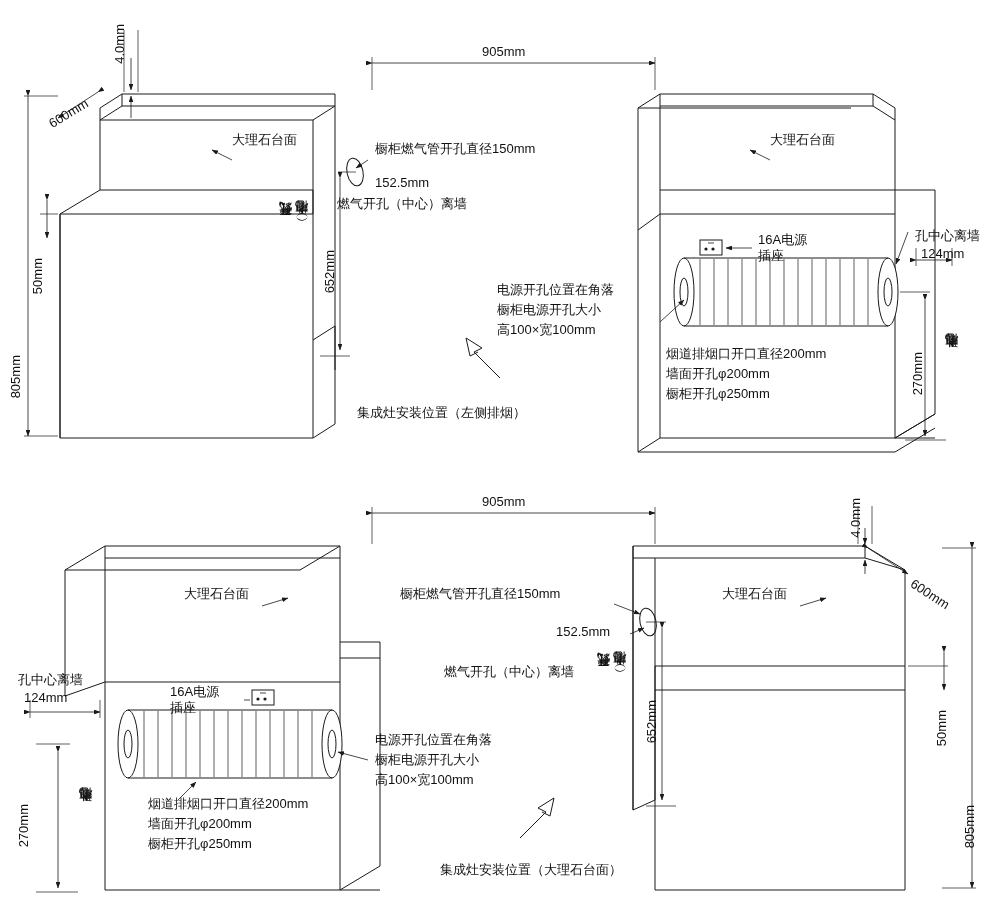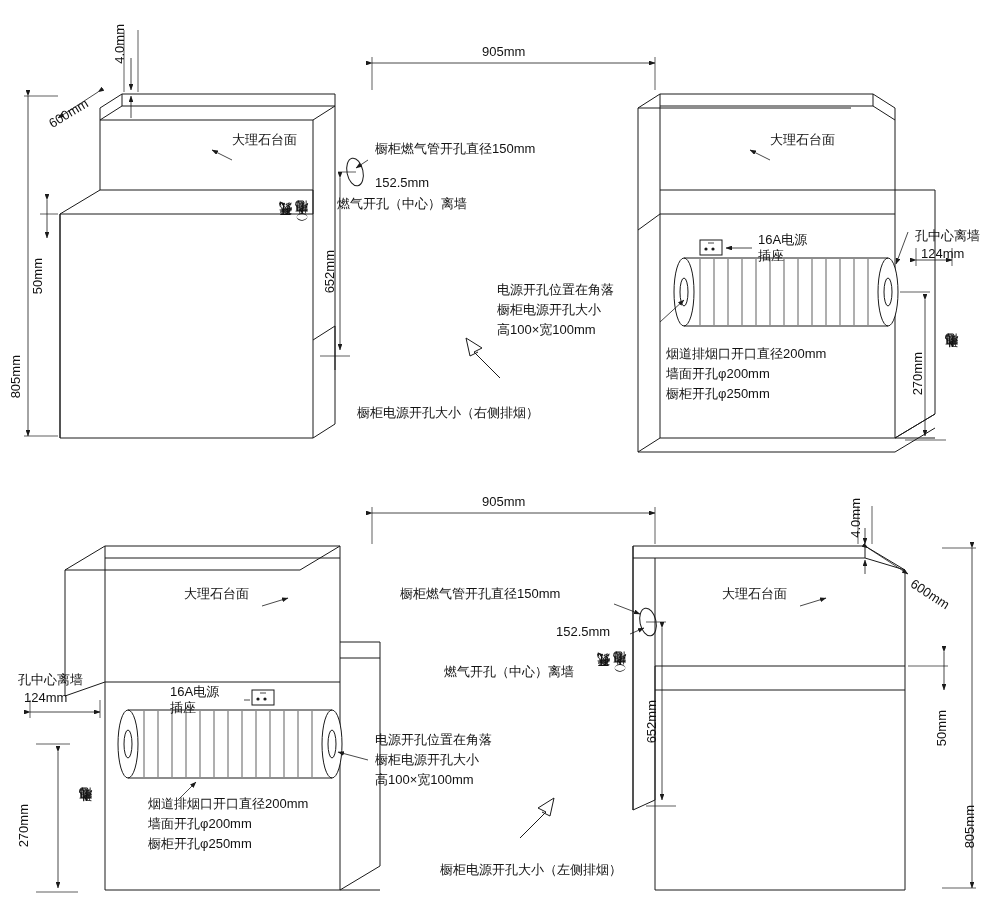--- a/index.html
+++ b/index.html
@@ -319,21 +319,21 @@
   <div class="lbl" style="left:666px; top:346px;">烟道排烟口开口直径200mm</div>
   <div class="lbl" style="left:666px; top:366px;">墙面开孔φ200mm</div>
   <div class="lbl" style="left:666px; top:386px;">橱柜开孔φ250mm</div>
 
   <div class="lbl" style="left:915px; top:228px;">孔中心离墙</div>
   <div class="lbl" style="left:921px; top:246px;">124mm</div>
 
   <div class="lbl vert" style="left:910px; top:352px;">270mm</div>
   <div class="lbl vert" style="left:944px; top:358px;">孔中心离地</div>
 
-  <div class="lbl" style="left:357px; top:405px;">橱柜电源开孔大小（右侧排烟）</div>
+  <div class="lbl" style="left:357px; top:405px;">集成灶安装位置（左侧排烟）</div>
 
   <div class="lbl" style="left:482px; top:494px;">905mm</div>
 
   <div class="lbl vert" style="left:848px; top:498px;">4.0mm</div>
 
   <div class="lbl" style="left:916px; top:576px; transform:rotate(33deg); transform-origin:left top;">600mm</div>
 
   <div class="lbl vert" style="left:962px; top:805px;">805mm</div>
 
   <div class="lbl vert" style="left:934px; top:710px;">50mm</div>
@@ -362,15 +362,15 @@
   <div class="lbl" style="left:375px; top:752px;">橱柜电源开孔大小</div>
   <div class="lbl" style="left:375px; top:772px;">高100×宽100mm</div>
 
   <div class="lbl" style="left:148px; top:796px;">烟道排烟口开口直径200mm</div>
   <div class="lbl" style="left:148px; top:816px;">墙面开孔φ200mm</div>
   <div class="lbl" style="left:148px; top:836px;">橱柜开孔φ250mm</div>
 
   <div class="lbl vert" style="left:16px; top:804px;">270mm</div>
   <div class="lbl vert" style="left:78px; top:812px;">孔中心离地</div>
 
-  <div class="lbl" style="left:440px; top:862px;">橱柜电源开孔大小（左侧排烟）</div>
+  <div class="lbl" style="left:440px; top:862px;">集成灶安装位置（大理石台面）</div>
 
 </div>
 
 </body></html>

